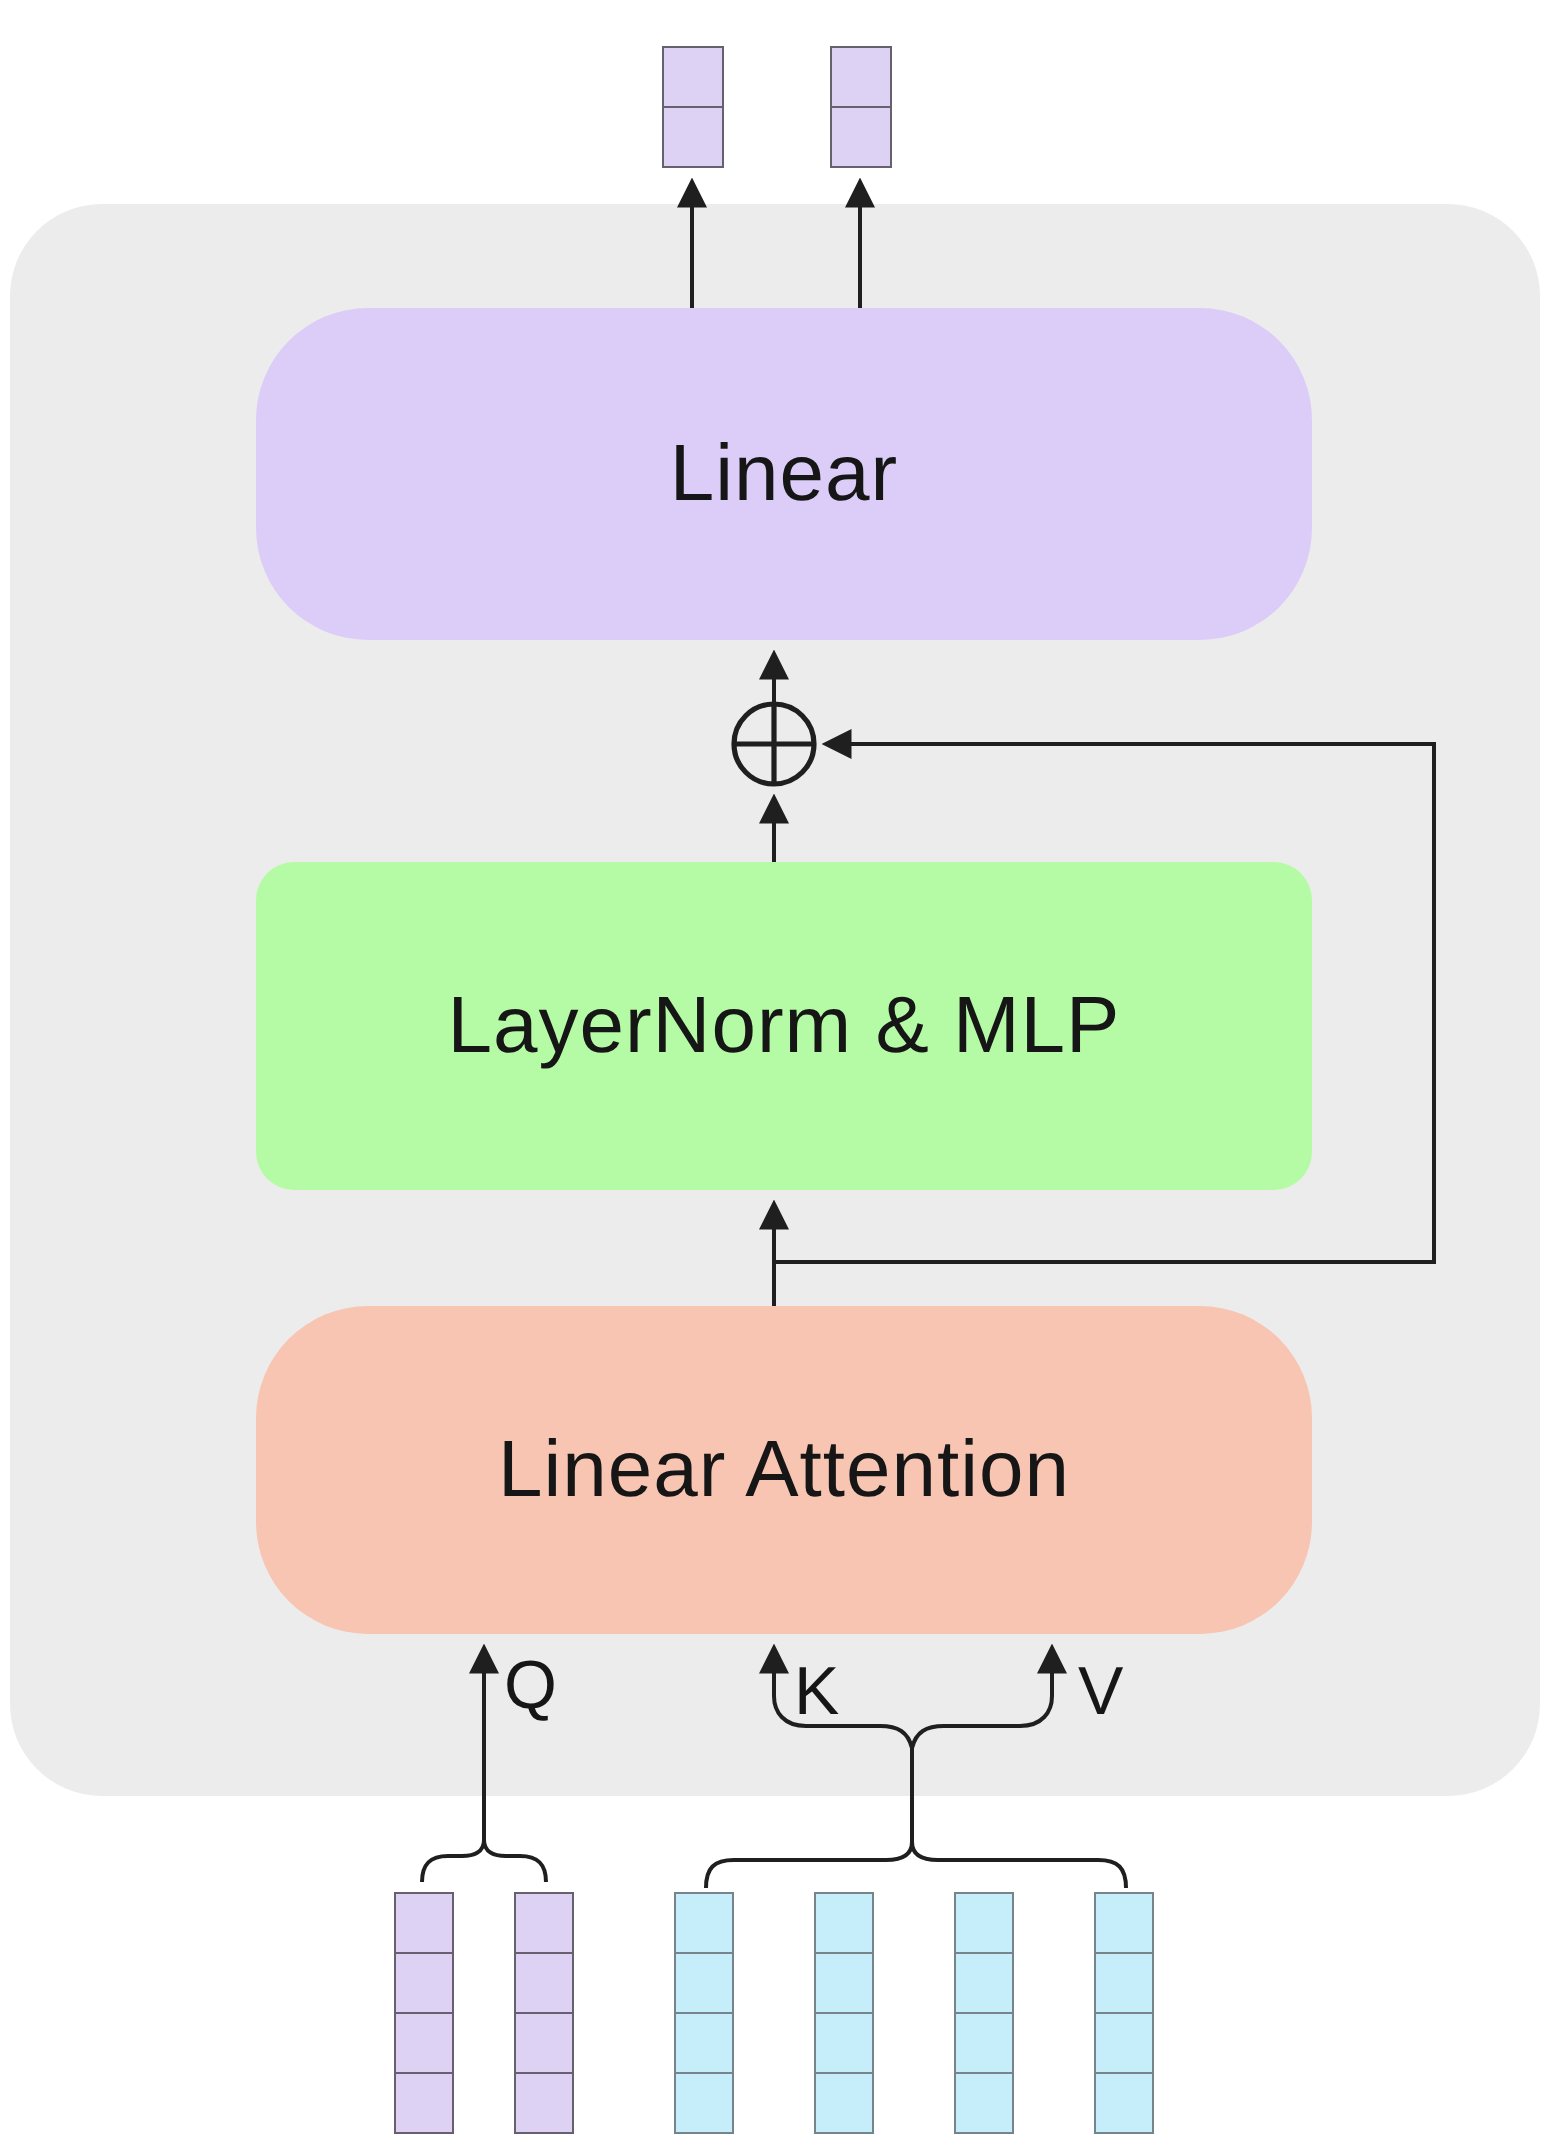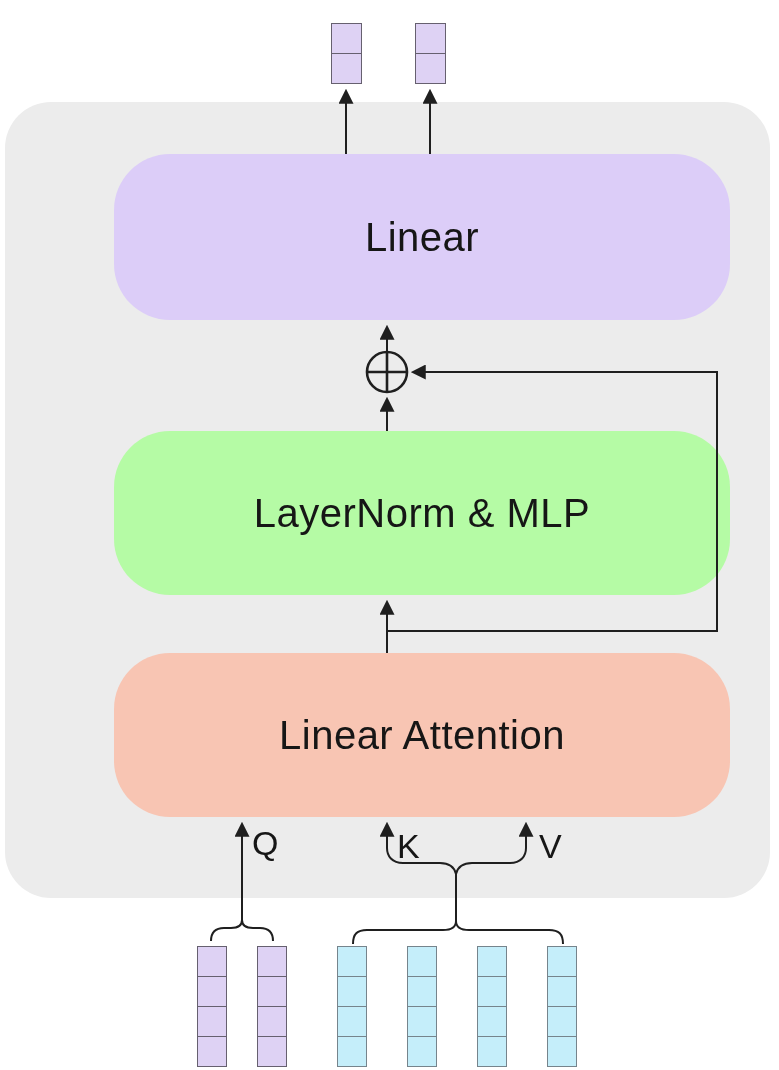--- a/index.html
+++ b/index.html
@@ -12,28 +12,28 @@
     color:#161616;
   }
   .container{
     position:absolute;
     left:5px;top:102px;width:765px;height:796px;
     background:#ececec;
     border-radius:46px;
   }
   .block{
     position:absolute;
-    left:114px;width:616px;
+    left:128px;width:528px;
     border-radius:56px;
     display:flex;align-items:center;justify-content:center;
     font-size:40px;
     letter-spacing:0.5px;
   }
   .block-linear{top:154px;height:166px;background:#dccdf8;}
-  .block-layernorm{top:431px;height:164px;background:#b5fba5;}
+  .block-layernorm{top:431px;height:164px;background:#b5fba5;border-radius:19px;}
   .block-cross{top:653px;height:164px;background:#f8c5b3;}
   .io-label{
     position:absolute;
     font-size:34px;
     color:#161616;
   }
   .label-q{left:252px;top:824px;}
   .label-k{left:397px;top:827px;}
   .label-v{left:539px;top:827px;}
   .token-group{

